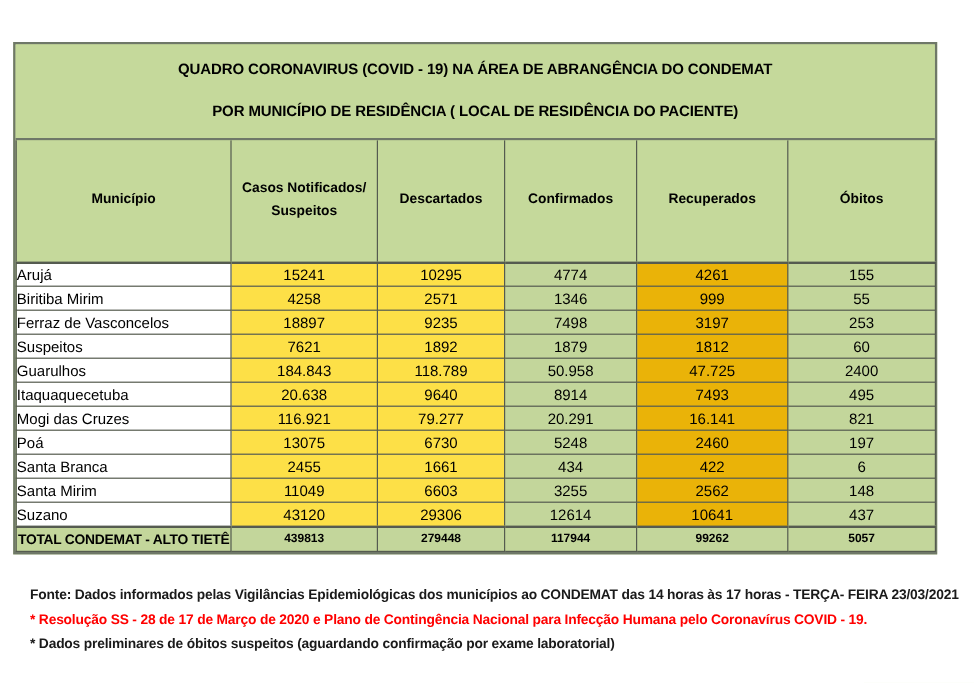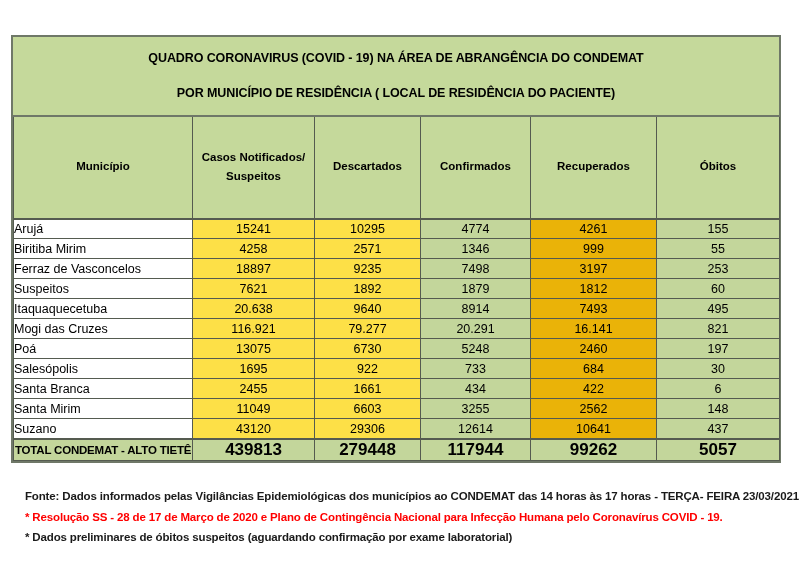--- a/index.html
+++ b/index.html
@@ -116,21 +116,21 @@
     border-top: 2px solid #555b50;
   }
   tr.total-row td.mun {
     text-align: left;
     padding-left: 1px;
     font-size: 11.5px;
     letter-spacing: -0.2px;
   }
   tr.total-row td.tnum {
     text-align: center;
-    font-size: 17px;
+    font-size: 10px;
   }
 
   
   .notes {
     position: absolute;
     left: 13px;
     top: 491px;
     width: 790px;
   }
   .note {
@@ -207,20 +207,28 @@
           </tr>
           <tr>
             <td class="mun">Suspeitos</td>
             <td class="num-white">7621</td>
             <td class="num-white">1892</td>
             <td class="num-mid">1879</td>
             <td class="num-light">1812</td>
             <td class="num-mid">60</td>
           </tr>
           <tr>
+            <td class="mun">Guarulhos</td>
+            <td class="num-white">184.843</td>
+            <td class="num-white">118.789</td>
+            <td class="num-mid">50.958</td>
+            <td class="num-light">47.725</td>
+            <td class="num-mid">2400</td>
+          </tr>
+          <tr>
             <td class="mun">Itaquaquecetuba</td>
             <td class="num-white">20.638</td>
             <td class="num-white">9640</td>
             <td class="num-mid">8914</td>
             <td class="num-light">7493</td>
             <td class="num-mid">495</td>
           </tr>
           <tr>
             <td class="mun">Mogi das Cruzes</td>
             <td class="num-white">116.921</td>
@@ -229,28 +237,20 @@
             <td class="num-light">16.141</td>
             <td class="num-mid">821</td>
           </tr>
           <tr>
             <td class="mun">Poá</td>
             <td class="num-white">13075</td>
             <td class="num-white">6730</td>
             <td class="num-mid">5248</td>
             <td class="num-light">2460</td>
             <td class="num-mid">197</td>
-          </tr>
-          <tr>
-            <td class="mun">Salesópolis</td>
-            <td class="num-white">1695</td>
-            <td class="num-white">922</td>
-            <td class="num-mid">733</td>
-            <td class="num-light">684</td>
-            <td class="num-mid">30</td>
           </tr>
           <tr>
             <td class="mun">Santa Branca</td>
             <td class="num-white">2455</td>
             <td class="num-white">1661</td>
             <td class="num-mid">434</td>
             <td class="num-light">422</td>
             <td class="num-mid">6</td>
           </tr>
           <tr>

